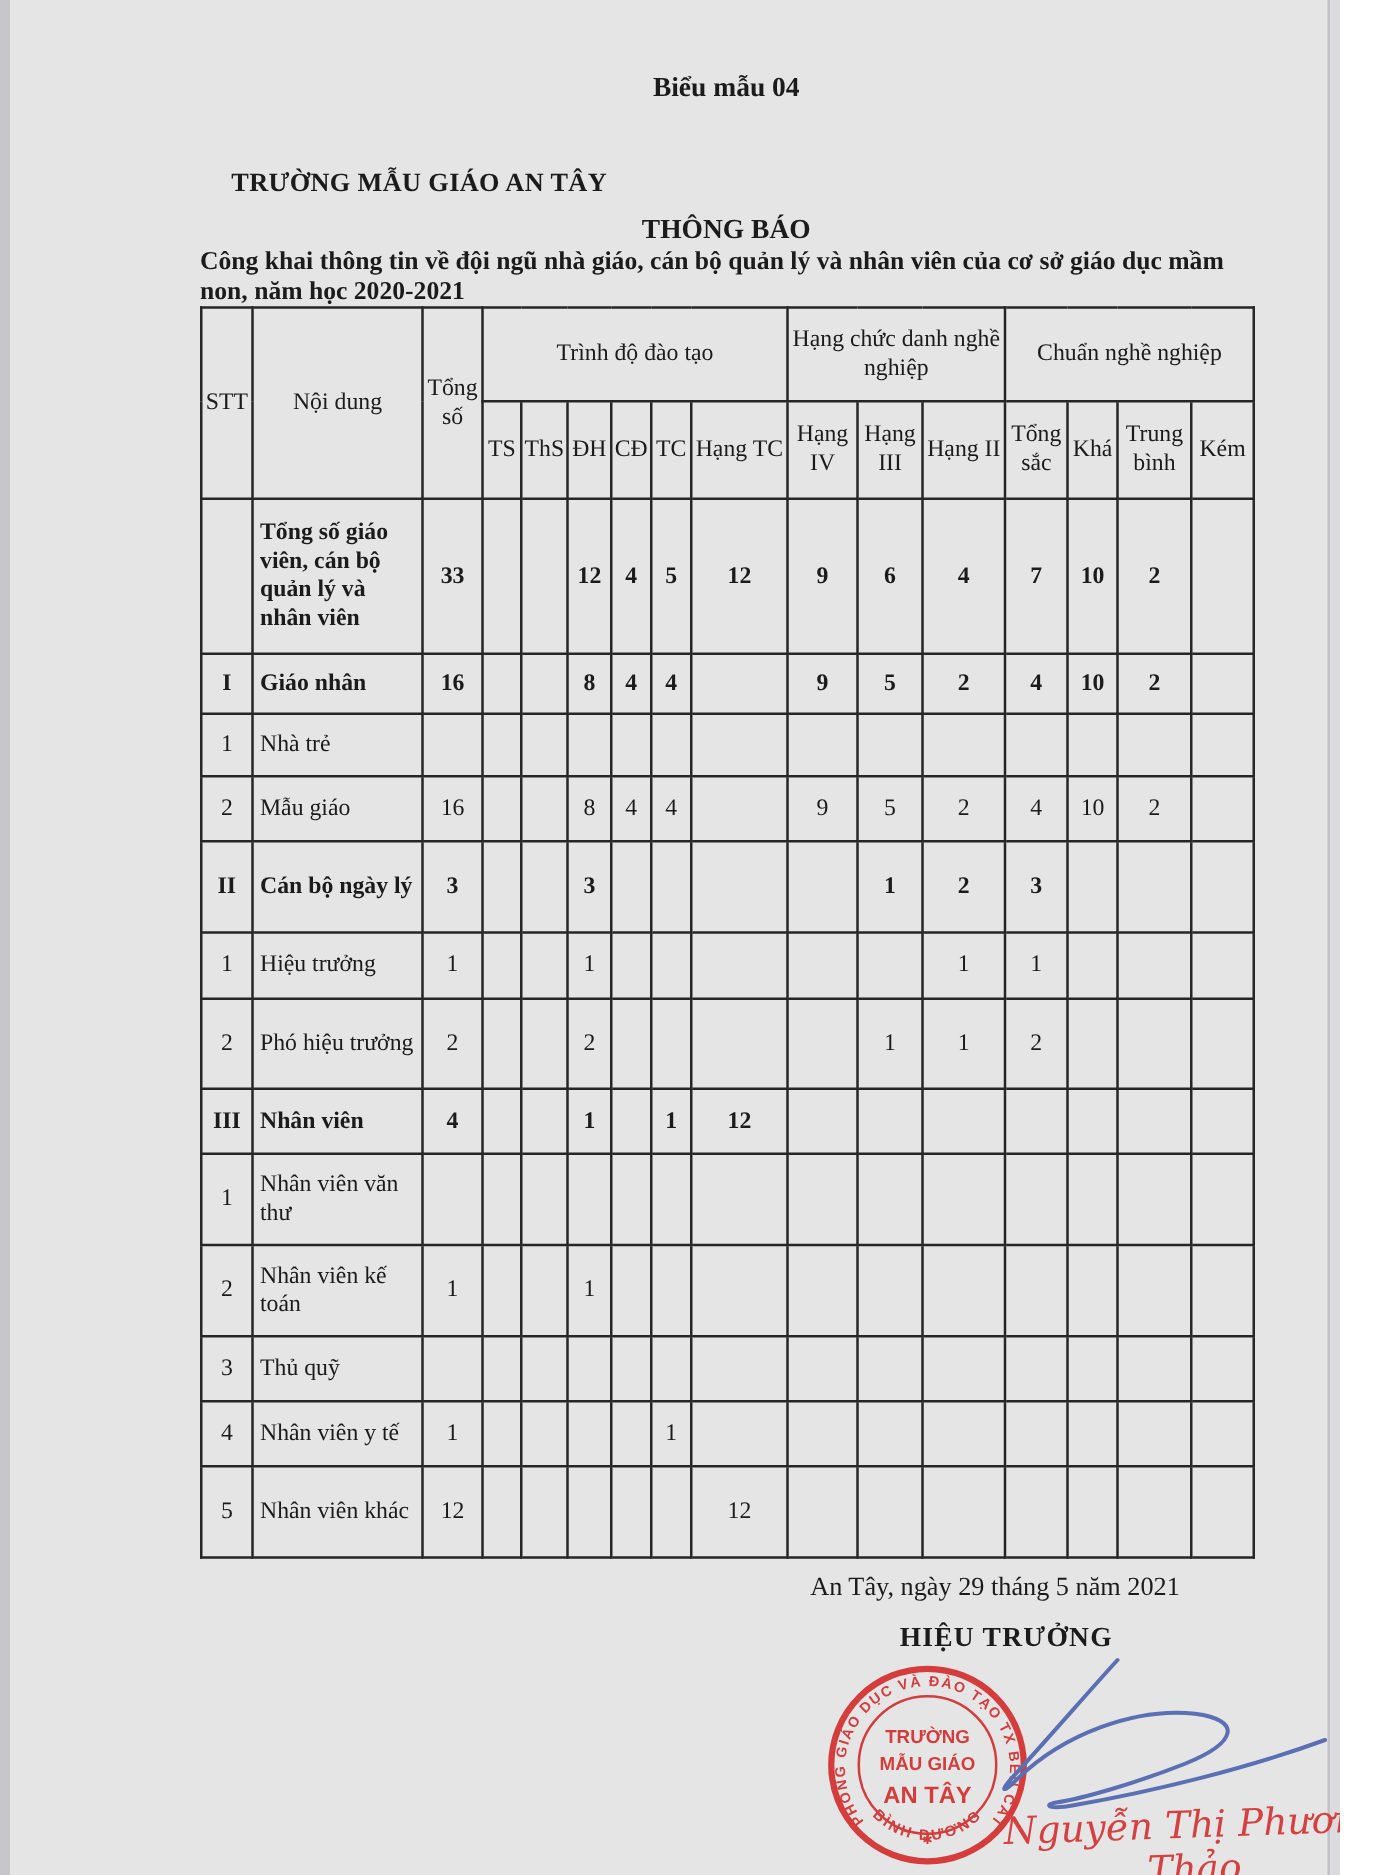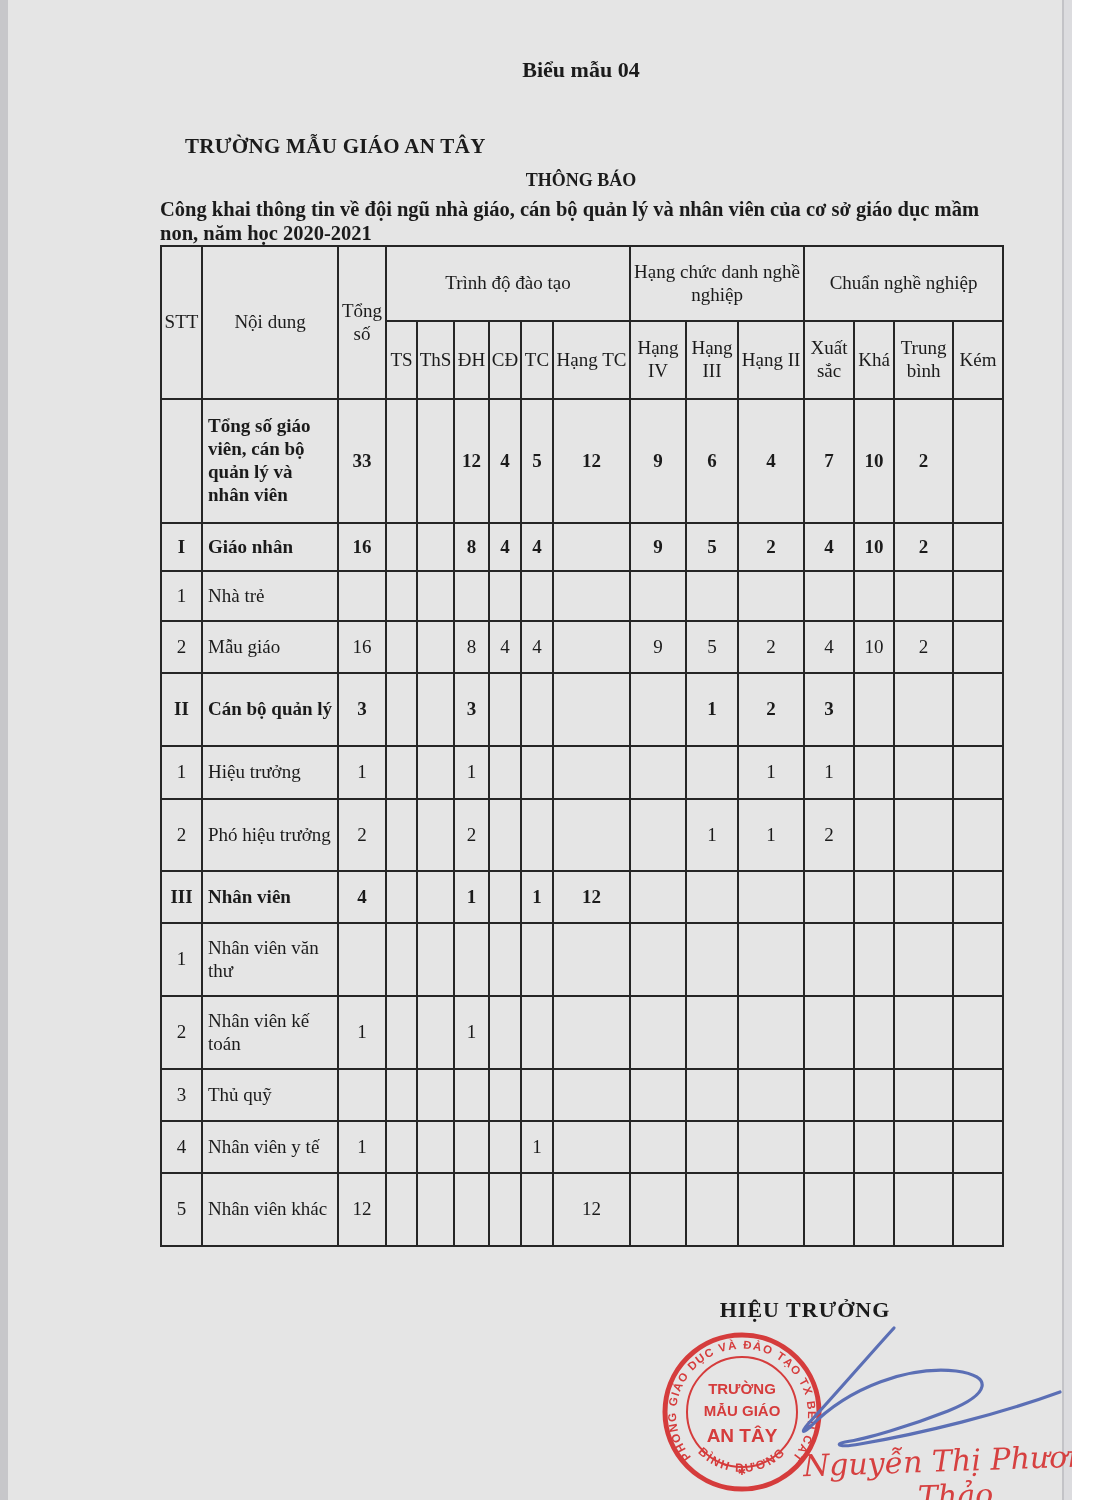--- a/index.html
+++ b/index.html
@@ -7,21 +7,21 @@
   .page {
     position:relative; width:1072px; height:1500px; background:#e5e5e5;
     font-family:"Liberation Serif","DejaVu Serif",serif; color:#1b1b1b; overflow:hidden;
   }
   .edge-left  { position:absolute; left:0; top:0; width:8px; height:1500px; background:#c7c7ca; }
   .edge-right { position:absolute; right:0; top:0; width:10px; height:1500px; background:#dcdcdf; border-left:2px solid #c3c3c7; }
 
   .form-number { position:absolute; left:160px; top:57px; width:842px; text-align:center; font-weight:bold; font-size:22px; }
   .dept-line   { position:absolute; left:165px; top:95px;  font-size:21px; letter-spacing:.3px; }
   .school-line { position:absolute; left:165px; top:134px; font-size:21px; font-weight:bold; letter-spacing:.3px;margin-left:20px; }
-  .doc-title   { position:absolute; left:160px; top:170px; width:842px; text-align:center; font-weight:bold; font-size:18px; }
+  .doc-title   { position:absolute; left:160px; top:170px; width:842px; text-align:center; font-weight:bold; font-size:22px; }
   .doc-subtitle{ position:absolute; left:160px; top:197px; width:848px; font-weight:bold; font-size:20.5px; line-height:1.18; }
 
   table.report { position:absolute; left:160px; top:245px; width:842px; border-collapse:collapse; table-layout:fixed; }
   table.report th, table.report td {
     border:2px solid #262626; text-align:center; vertical-align:middle;
     font-size:19px; font-weight:normal; line-height:1.2; padding:1px 2px; overflow:hidden;
   }
   table.report thead tr.h1 th { height:75px; }
   table.report thead tr.h2 th { height:78px; }
   table.report td.lbl { text-align:left; padding-left:5px;margin-top:33px; }
@@ -81,21 +81,21 @@
       <tr class="h2">
         <th class="tight">TS</th>
         <th class="tight">ThS</th>
         <th class="tight">ĐH</th>
         <th class="tight">CĐ</th>
         <th class="tight">TC</th>
         <th>Hạng TC</th>
         <th>Hạng IV</th>
         <th>Hạng III</th>
         <th>Hạng II</th>
-        <th class="tight">Xuất sắc</th>
+        <th class="tight">Tổng sắc</th>
         <th class="tight">Khá</th>
         <th>Trung bình</th>
         <th>Kém</th>
       </tr>
     </thead>
     <tbody>
         <tr class="em" style="height: 124px;">
           <td></td>
           <td class="lbl">Tổng số giáo viên, cán bộ quản lý và nhân viên</td>
           <td>33</td>
@@ -162,21 +162,21 @@
           <td>9</td>
           <td>5</td>
           <td>2</td>
           <td>4</td>
           <td>10</td>
           <td>2</td>
           <td></td>
         </tr>
         <tr class="em" style="height: 73px;">
           <td>II</td>
-          <td class="lbl">Cán bộ quản lý</td>
+          <td class="lbl">Cán bộ ngày lý</td>
           <td>3</td>
           <td></td>
           <td></td>
           <td>3</td>
           <td></td>
           <td></td>
           <td></td>
           <td></td>
           <td>1</td>
           <td>2</td>
@@ -325,20 +325,21 @@
           <td></td>
           <td></td>
           <td></td>
           <td></td>
           <td></td>
           <td></td>
         </tr>
       </tbody>
   </table>
 
+  <div class="date-line">An Tây, ngày 29 tháng 5 năm 2021</div>
   <div class="signer-title">HIỆU TRƯỞNG</div>
 
   <svg class="stamp" width="200" height="200" viewBox="0 0 200 200">
     <defs>
       <path id="arcTop" d="M 52,148 A 66,66 0 1 1 148,148"></path>
       <path id="arcBot" d="M 40,100 A 60,60 0 0 0 160,100"></path>
     </defs>
     <g fill="none" stroke="#d42a2a">
       <circle cx="100" cy="100" r="77" stroke-width="5"></circle>
       <circle cx="100" cy="100" r="55" stroke-width="2"></circle>

